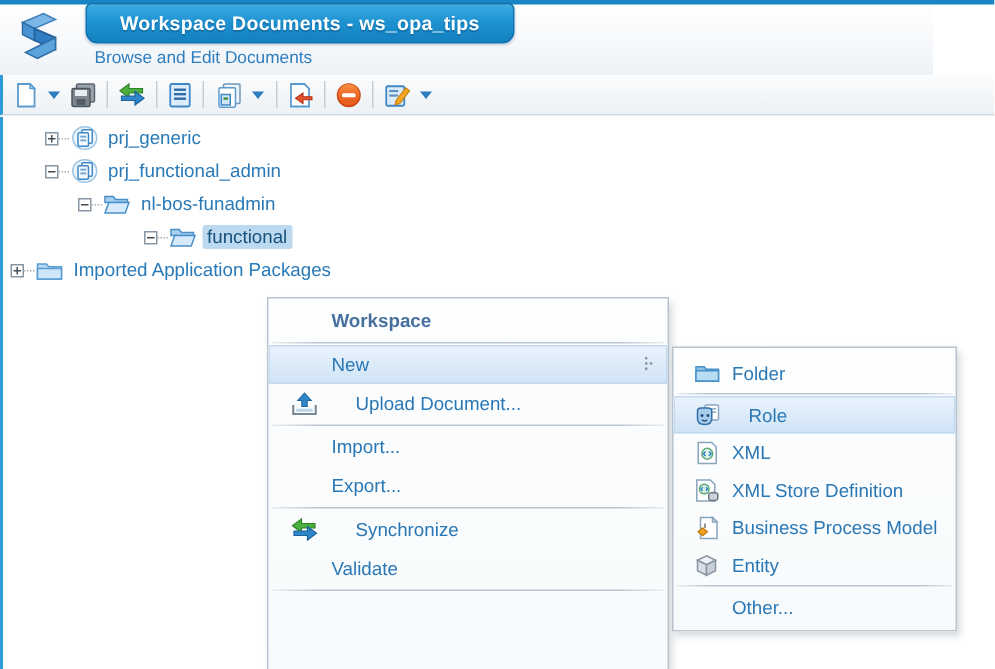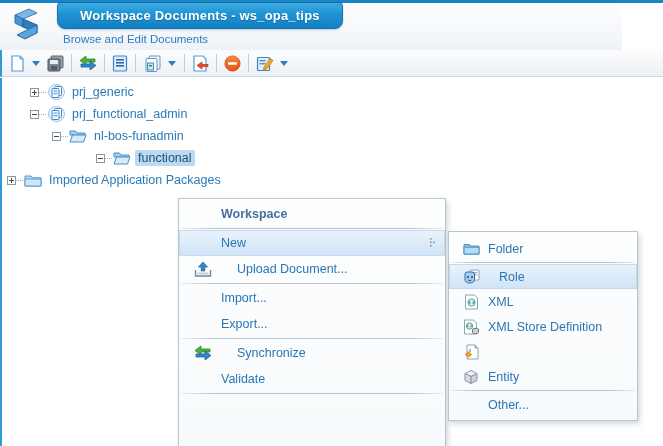--- a/index.html
+++ b/index.html
@@ -347,20 +347,21 @@
     </div>
     <div class="mi">
       <span class="micon">
           <svg width="15" height="16" viewBox="0 0 15 16">
             <path d="M3 1 h8 l3 3 v11 h-11 z" fill="#fff" stroke="#8aa5bd"></path>
             <path d="M11 1 l3 3 h-3 z" fill="#dce8f2" stroke="#8aa5bd"></path>
             <path d="M4.5 8 L7.5 10.5 L4.5 13 L1.5 10.5 Z" fill="#f5a623" stroke="#c77d10"></path>
             <path d="M6 5 L6 8" stroke="#6d767f" stroke-width="1"></path>
           </svg>
         </span>
+      <span class="mlabel">Business Process Model</span>
     </div>
     <div class="mi">
       <span class="micon">
           <svg width="16" height="16" viewBox="0 0 16 16">
             <path d="M8 1.5 L14 4.5 L8 7.5 L2 4.5 Z" fill="#eef2f6" stroke="#8a95a2"></path>
             <path d="M2 4.5 L8 7.5 L8 14.5 L2 11.5 Z" fill="#d8dee5" stroke="#8a95a2"></path>
             <path d="M14 4.5 L8 7.5 L8 14.5 L14 11.5 Z" fill="#c8d0d9" stroke="#8a95a2"></path>
           </svg>
         </span>
       <span class="mlabel">Entity</span>

